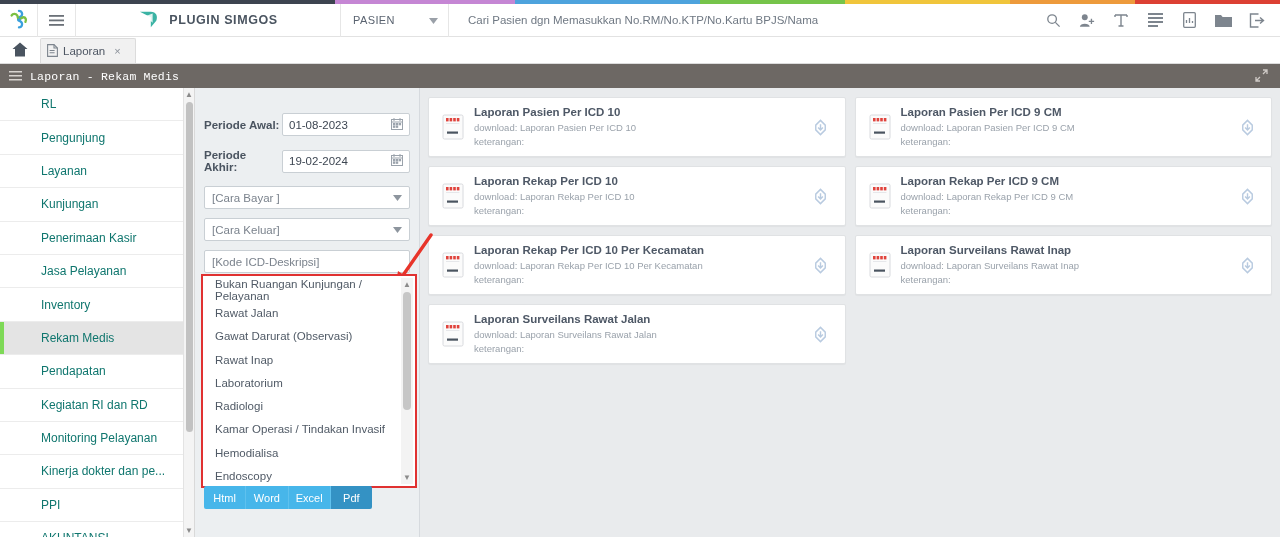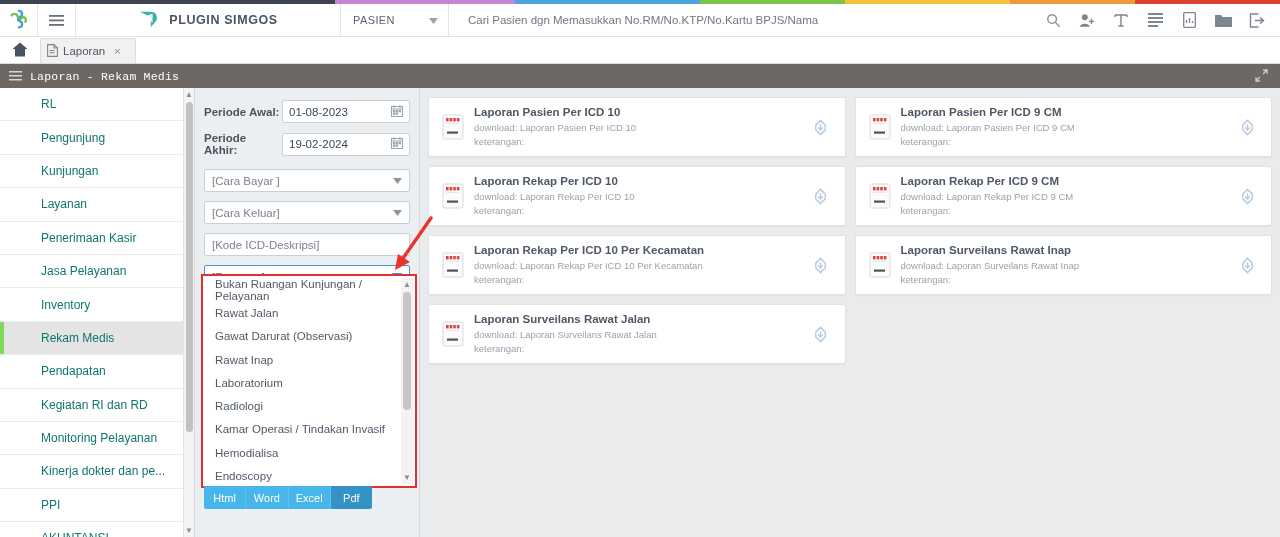--- a/index.html
+++ b/index.html
@@ -105,21 +105,21 @@
   .sb-thumb {
     position:absolute; top:14px; left:2px; width:7px; height:330px;
     background:#c2c2c2; border-radius:4px;
   }
 
   
   .formpanel {
     width:225px; background:#eceff1; border-right:1px solid #d6dade;
     position:relative; padding:12px 9px 0 9px;
   }
-  .frow { display:flex; align-items:center; margin-bottom:9px; }
+  .frow { display:flex; align-items:center; margin-bottom:9px;margin-top:13px; }
   .frow label { width:78px; font-size:11.5px; font-weight:bold; color:#4a5460; }
   .dateinput {
     flex:1; height:23px; background:#fff; border:1px solid #c9cfd4;
     display:flex; align-items:center; padding:0 6px; font-size:11.5px; color:#3d4652;
     border-radius:2px;
   }
   .dateinput .cal { margin-left:auto; color:#9aa2ab; }
   .selbox {
     height:23px; background:#fff; border:1px solid #c9cfd4; border-radius:2px;
     display:flex; align-items:center; padding:0 7px; font-size:11.5px; color:#7b838d;
@@ -317,24 +317,24 @@
 
   <div class="sidebar">
     <div id="sb-items">
         <div class="sb-item">
           <span>RL</span>
         </div>
         <div class="sb-item">
           <span>Pengunjung</span>
         </div>
         <div class="sb-item">
+          <span>Layanan</span>
+        </div>
+        <div class="sb-item">
           <span>Kunjungan</span>
-        </div>
-        <div class="sb-item">
-          <span>Layanan</span>
         </div>
         <div class="sb-item">
           <span>Penerimaan Kasir</span>
         </div>
         <div class="sb-item">
           <span>Jasa Pelayanan</span>
         </div>
         <div class="sb-item">
           <span>Inventory</span>
         </div>

